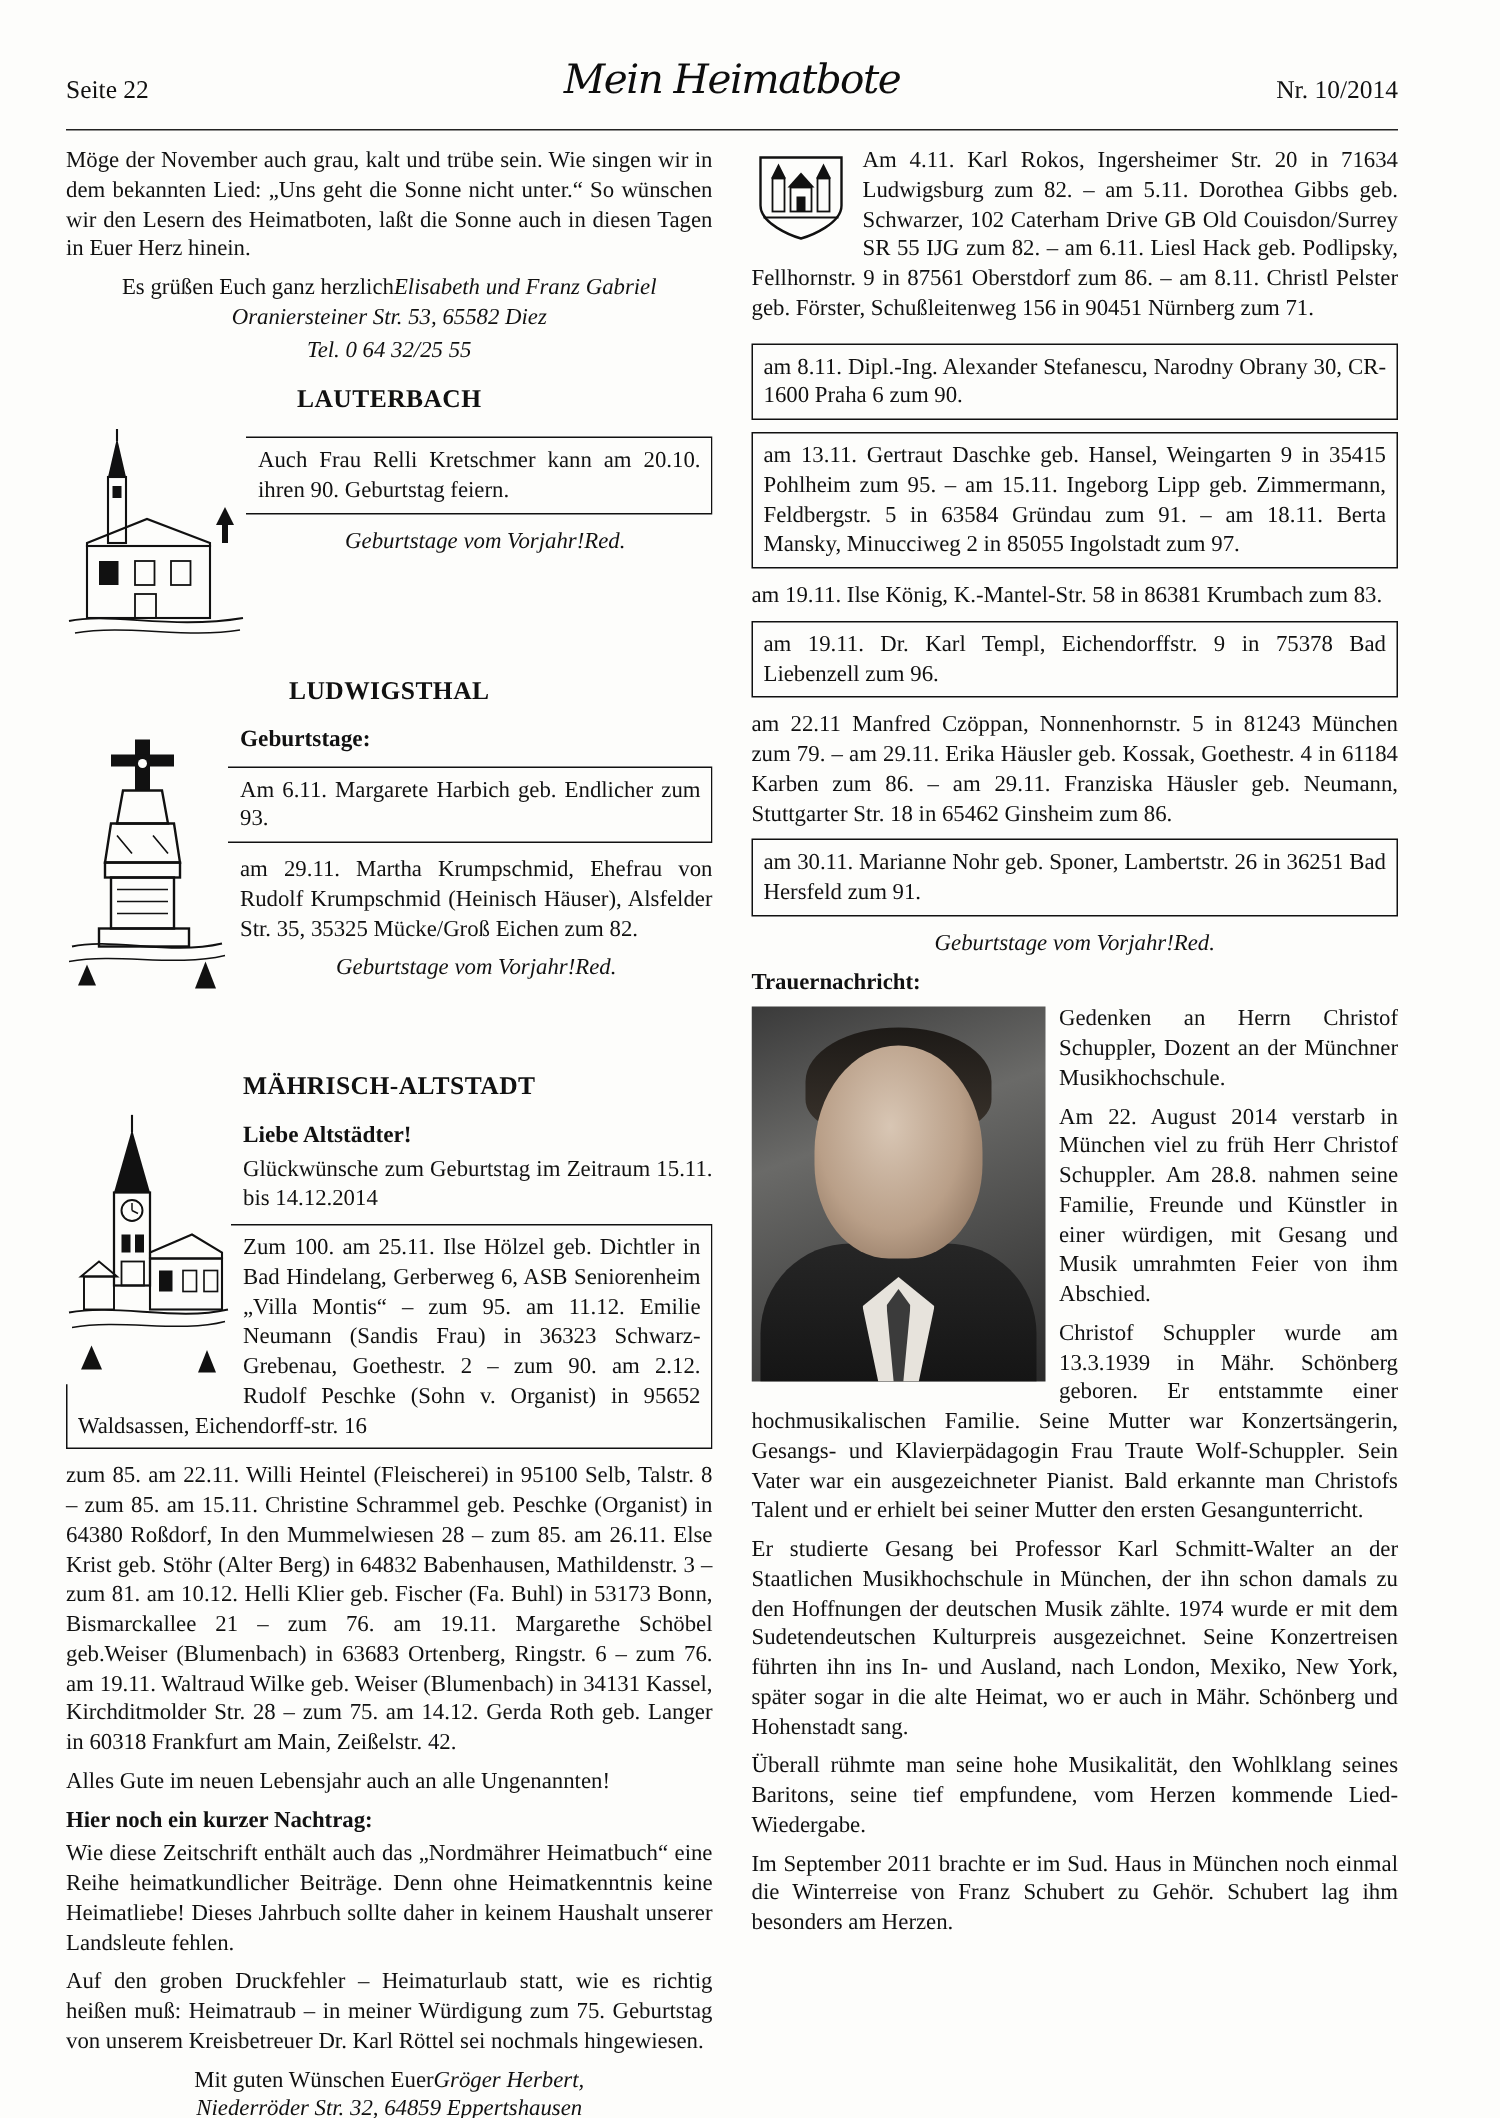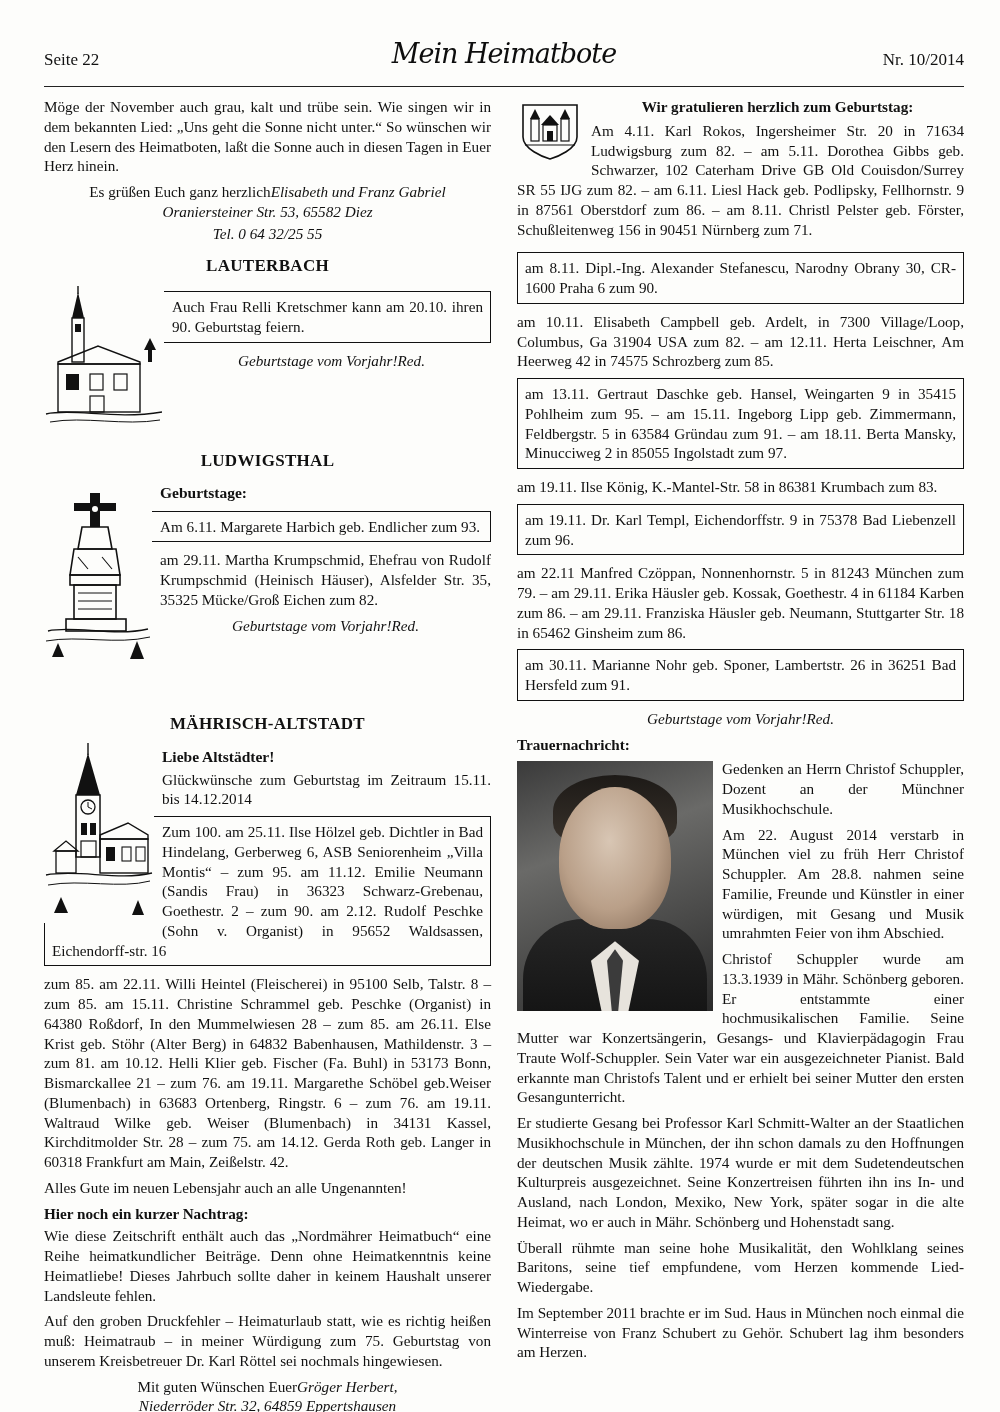--- a/index.html
+++ b/index.html
@@ -8,21 +8,21 @@
     background: #ffffff;
   }
   .page {
     position: relative;
     width: 1000px;
     height: 1412px;
     background: #fdfdfb;
     font-family: "Liberation Serif", serif;
     color: #111;
     box-sizing: border-box;
-    padding: 40px 36px 20px 44px;
+    padding: 40px 68px 20px 44px;
     overflow: hidden;
   }
   
   .masthead {
     position: relative;
     height: 46px;
     border-bottom: 1.5px solid #222;
     margin-bottom: 10px;
   }
   .masthead .page-num {
@@ -298,31 +298,29 @@
           <rect x="14" y="22" width="8" height="22" fill="none" stroke="#111" stroke-width="1.2"></rect>
           <polygon points="18,12 13,22 23,22" fill="#111"></polygon>
           <rect x="44" y="22" width="8" height="22" fill="none" stroke="#111" stroke-width="1.2"></rect>
           <polygon points="48,12 43,22 53,22" fill="#111"></polygon>
           <rect x="26" y="28" width="14" height="16" fill="none" stroke="#111" stroke-width="1.2"></rect>
           <polygon points="33,18 24,28 42,28" fill="#111"></polygon>
           <rect x="30" y="34" width="6" height="10" fill="#111"></rect>
           <line x1="8" y1="48" x2="58" y2="48" stroke="#111" stroke-width="1.2"></line>
         </svg>
 
-        <p class="b ctr" style="margin-bottom:4px">Wir gratulieren herzlich zum Geburtstag:</p>
         <p>Am 4.11. Karl Rokos, Ingersheimer Str. 20 in 71634 Ludwigsburg zum 82. – am 5.11. Dorothea Gibbs geb. Schwarzer, 102 Caterham Drive GB Old Couisdon/Surrey SR 55 IJG zum 82. – am 6.11. Liesl Hack geb. Podlipsky, Fellhornstr. 9 in 87561 Oberstdorf zum 86. – am 8.11. Christl Pelster geb. Förster, Schußleitenweg 156 in 90451 Nürnberg zum 71.</p>
       </div>
       <div class="clear"></div>
 
       <div class="box">
         <span>am 8.11. Dipl.-Ing. Alexander Stefanescu, Narodny Obrany 30, CR-1600 Praha 6 zum 90.</span>
       </div>
 
 
-      <p>am 10.11. Elisabeth Campbell geb. Ardelt, in 7300 Village/Loop, Columbus, Ga 31904 USA zum 82. – am 12.11. Herta Leischner, Am Heerweg 42 in 74575 Schrozberg zum 85.</p>
 
       <div class="box">
         <span>am 13.11. Gertraut Daschke geb. Hansel, Weingarten 9 in 35415 Pohlheim zum 95. – am 15.11. Ingeborg Lipp geb. Zimmermann, Feldbergstr. 5 in 63584 Gründau zum 91. – am 18.11. Berta Mansky, Minucciweg 2 in 85055 Ingolstadt zum 97.</span>
       </div>
 
       <p>am 19.11. Ilse König, K.-Mantel-Str. 58 in 86381 Krumbach zum 83.</p>
 
       <div class="box">
         <span>am 19.11. Dr. Karl Templ, Eichendorffstr. 9 in 75378 Bad Liebenzell zum 96.</span>
       </div>

